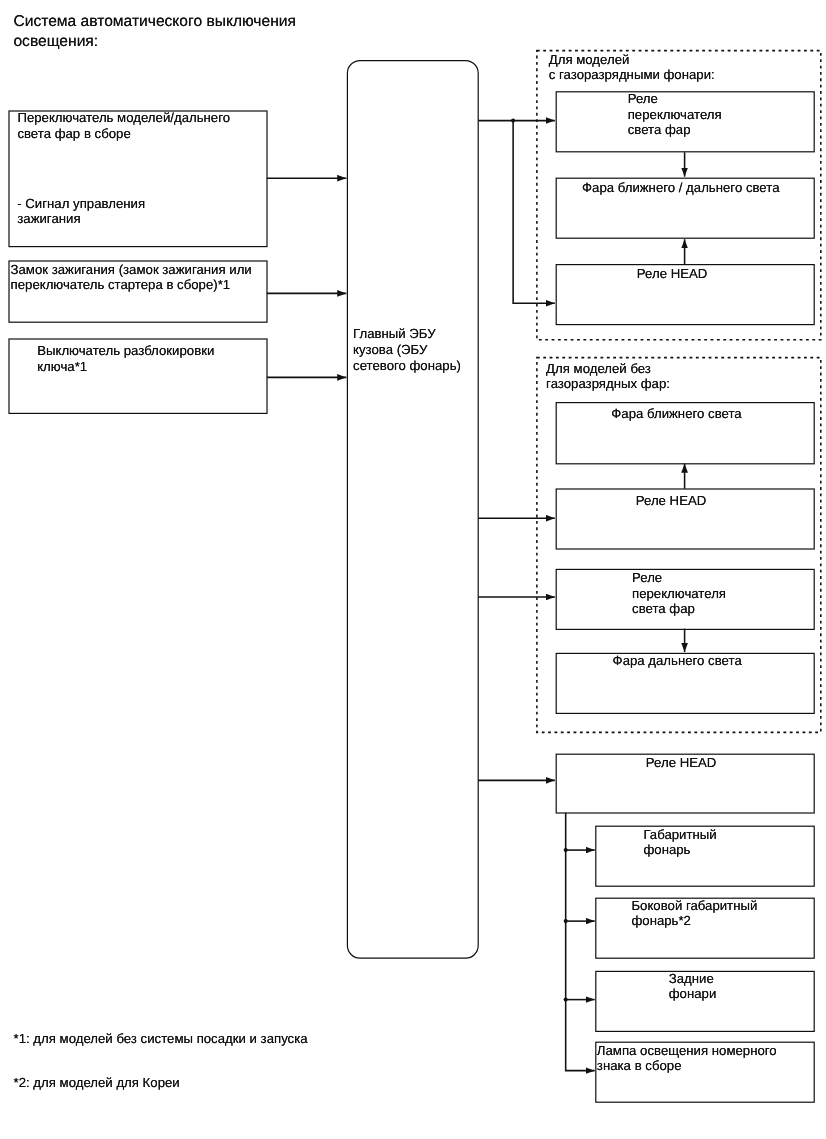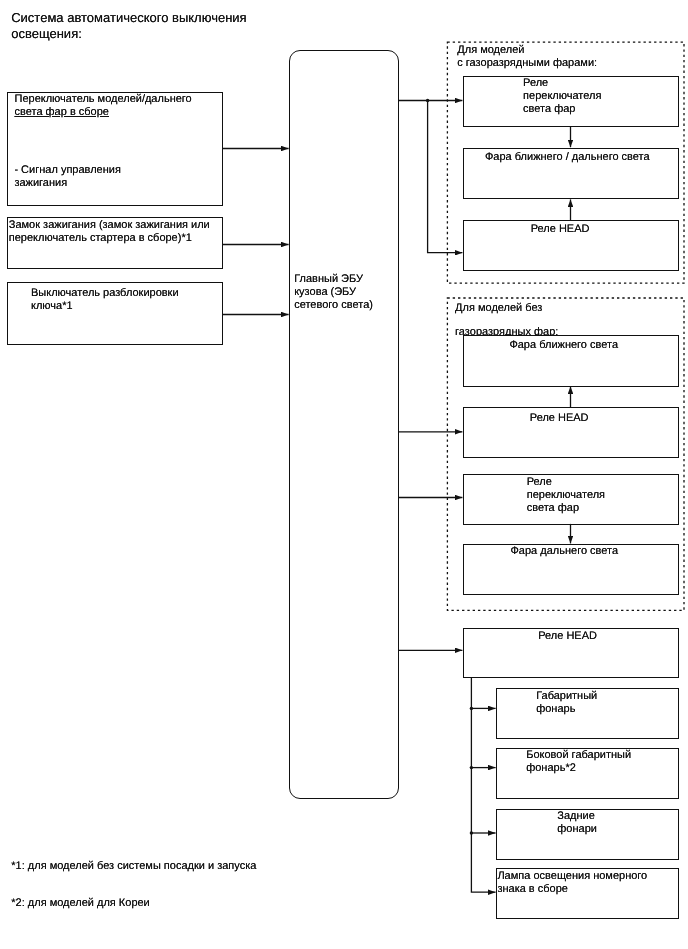--- a/index.html
+++ b/index.html
@@ -16,53 +16,53 @@
 </head>
 <body>
 
 <div class="stage">
 
   <div class="tl title" style="left:11.2px;top:9.8px;">Система автоматического выключения</div>
   <div class="tl title" style="left:11.2px;top:26.0px;">освещения:</div>
 
   <div class="box" style="left:7px;top:92px;width:215.9px;height:113.5px;"></div>
   <div class="tl" style="left:14.5px;top:93.0px;">Переключатель моделей/дальнего</div>
-  <div class="tl" style="left:14.5px;top:106.0px;text-decoration:underline;">света фар в сборе</div>
+  <div class="tl" style="left:14.5px;top:106.0px;">света фар в сборе</div>
   <div class="tl" style="left:14.4px;top:163.7px;">- Сигнал управления</div>
   <div class="tl" style="left:14.4px;top:176.7px;">зажигания</div>
 
   <div class="box" style="left:7px;top:216.6px;width:215.9px;height:52px;"></div>
   <div class="tl" style="left:8.8px;top:218.6px;">Замок зажигания (замок зажигания или</div>
   <div class="tl" style="left:8.8px;top:231.6px;">переключатель стартера в сборе)*1</div>
 
   <div class="box" style="left:7px;top:282.3px;width:215.9px;height:62.8px;"></div>
   <div class="tl" style="left:31px;top:287.0px;">Выключатель разблокировки</div>
   <div class="tl" style="left:31px;top:300.0px;">ключа*1</div>
 
   <div class="box" style="left:289.3px;top:50px;width:109.4px;height:748.8px;border-radius:11px;"></div>
   <div class="tl" style="left:294.2px;top:272.7px;">Главный ЭБУ</div>
   <div class="tl" style="left:294.2px;top:285.7px;">кузова (ЭБУ</div>
-  <div class="tl" style="left:294.2px;top:298.7px;">сетевого света)</div>
+  <div class="tl" style="left:294.2px;top:298.7px;">сетевого фонарь)</div>
 
   <div class="tl" style="left:457.3px;top:44.2px;">Для моделей</div>
-  <div class="tl" style="left:457.3px;top:57.2px;">с газоразрядными фарами:</div>
+  <div class="tl" style="left:457.3px;top:57.2px;">с газоразрядными фонари:</div>
 
   <div class="box" style="left:462.5px;top:76.0px;width:216.6px;height:51.1px;"></div>
   <div class="tl" style="left:523.1px;top:76.8px;">Реле</div>
   <div class="tl" style="left:523.1px;top:89.8px;">переключателя</div>
   <div class="tl" style="left:523.1px;top:102.8px;">света фар</div>
 
   <div class="box" style="left:462.5px;top:148.0px;width:216.6px;height:51.0px;"></div>
   <div class="tl" style="left:485px;top:151.0px;">Фара ближнего / дальнего света</div>
 
   <div class="box" style="left:462.5px;top:219.6px;width:216.6px;height:51.6px;"></div>
   <div class="tl" style="left:530.7px;top:223.0px;">Реле HEAD</div>
 
   <div class="tl" style="left:455.1px;top:302.1px;">Для моделей без</div>
-  <div class="tl" style="left:455.1px;top:314px;margin-top:12px;">газоразрядных фар:</div>
+  <div class="tl" style="left:455.1px;top:314px;">газоразрядных фар:</div>
 
   <div class="box" style="left:462.5px;top:335.2px;width:216.6px;height:51.4px;"></div>
   <div class="tl" style="left:509.4px;top:339.0px;">Фара ближнего света</div>
 
   <div class="box" style="left:462.5px;top:407.2px;width:216.6px;height:51.0px;"></div>
   <div class="tl" style="left:529.8px;top:412.4px;">Реле HEAD</div>
 
   <div class="box" style="left:462.5px;top:473.7px;width:216.6px;height:51.0px;"></div>
   <div class="tl" style="left:526.7px;top:476.1px;">Реле</div>
   <div class="tl" style="left:526.7px;top:489.1px;">переключателя</div>

